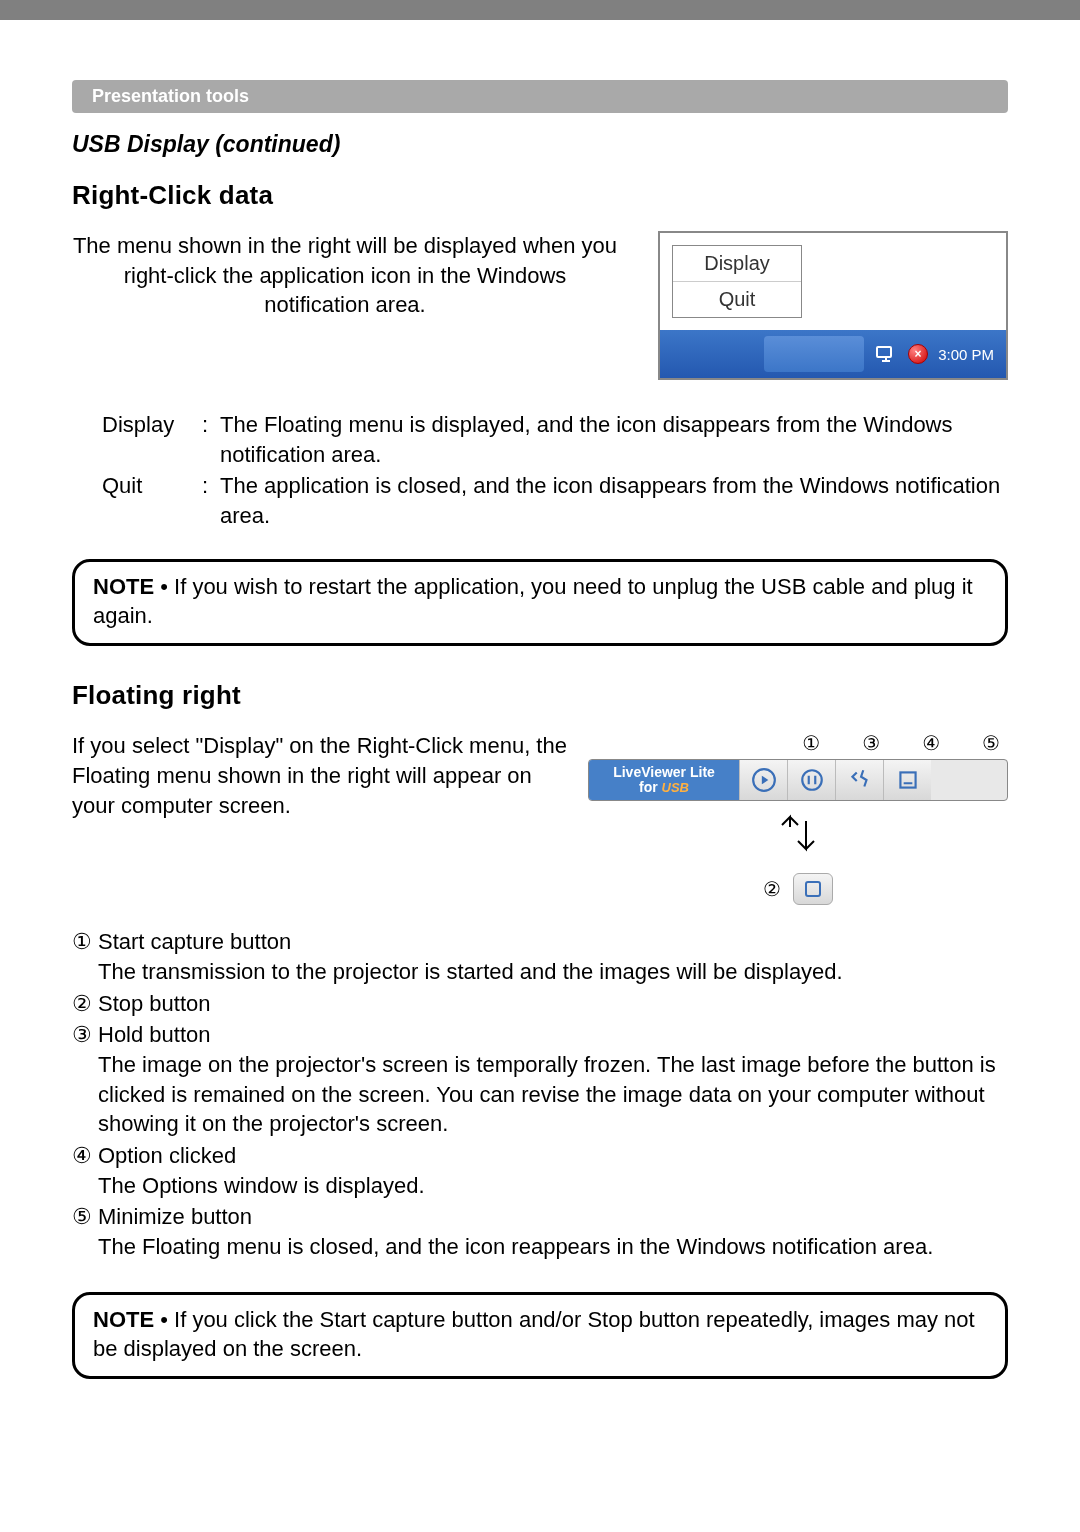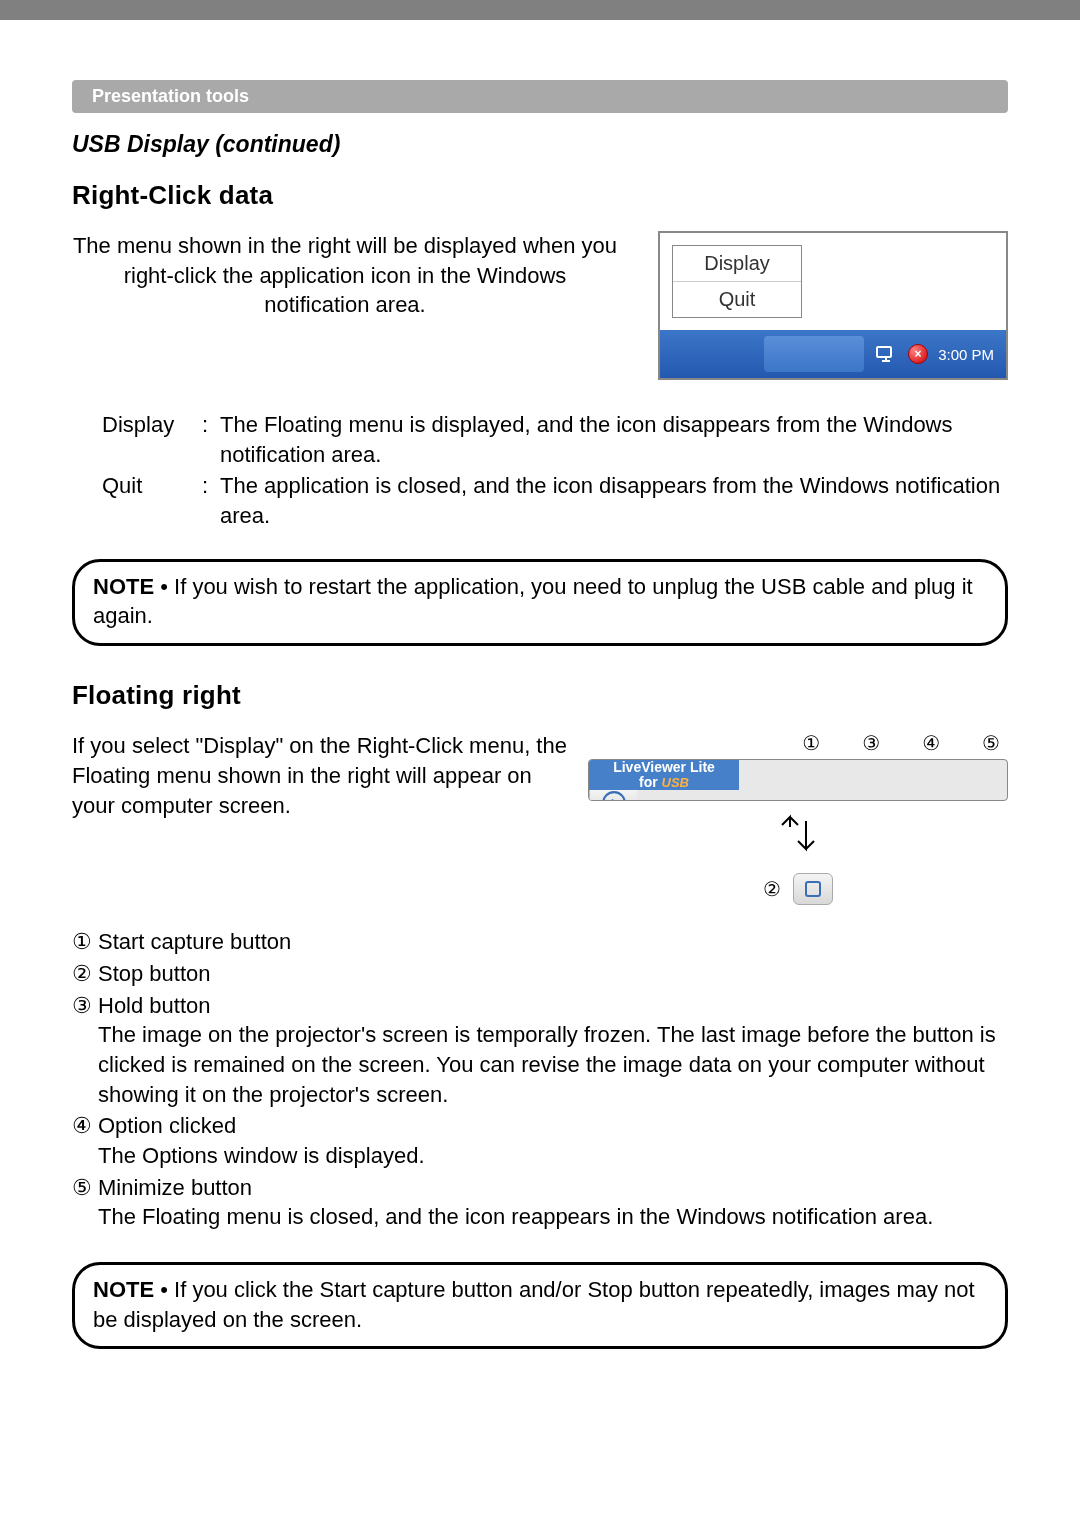--- a/index.html
+++ b/index.html
@@ -119,21 +119,21 @@
     line-height: 1.35;
     margin-bottom: 2px;
   }
   .def-term { width: 100px; flex-shrink: 0; }
   .def-colon { width: 18px; flex-shrink: 0; }
   .def-desc { flex: 1; }
 
   
   .note-box {
     border: 3px solid #000;
-    border-radius: 28px;
+    border-radius: 18px;
     padding: 10px 29px 12px 18px;
     font-size: 22px;
     line-height: 1.35;
     margin-bottom: 34px;
   }
   .note-label {
     font-weight: 900;
   }
 
   
@@ -154,21 +154,20 @@
     margin-bottom: 4px;
   }
   .lv-bar {
     display: flex;
     align-items: stretch;
     height: 42px;
     border: 1px solid #888;
     background: #e8e8e8;
     border-radius: 4px;
     overflow: hidden;
-    flex-direction: column;
   }
   .lv-logo {
     background: #4680c8;
     color: #fff;
     width: 150px;
     display: flex;
     flex-direction: column;
     align-items: center;
     justify-content: center;
     font-weight: bold;
@@ -350,20 +349,21 @@
       </div>
     </div>
   </div>
 
   <div class="num-list">
     <div class="num-item">
       <div class="title-line">
           <span class="num-mark">①</span>
           <span>Start capture button</span>
         </div>
+      <div class="num-desc">The transmission to the projector is started and the images will be displayed.</div>
     </div>
     <div class="num-item">
       <div class="title-line">
           <span class="num-mark">②</span>
           <span>Stop button</span>
         </div>
     </div>
     <div class="num-item">
       <div class="title-line">
           <span class="num-mark">③</span>

